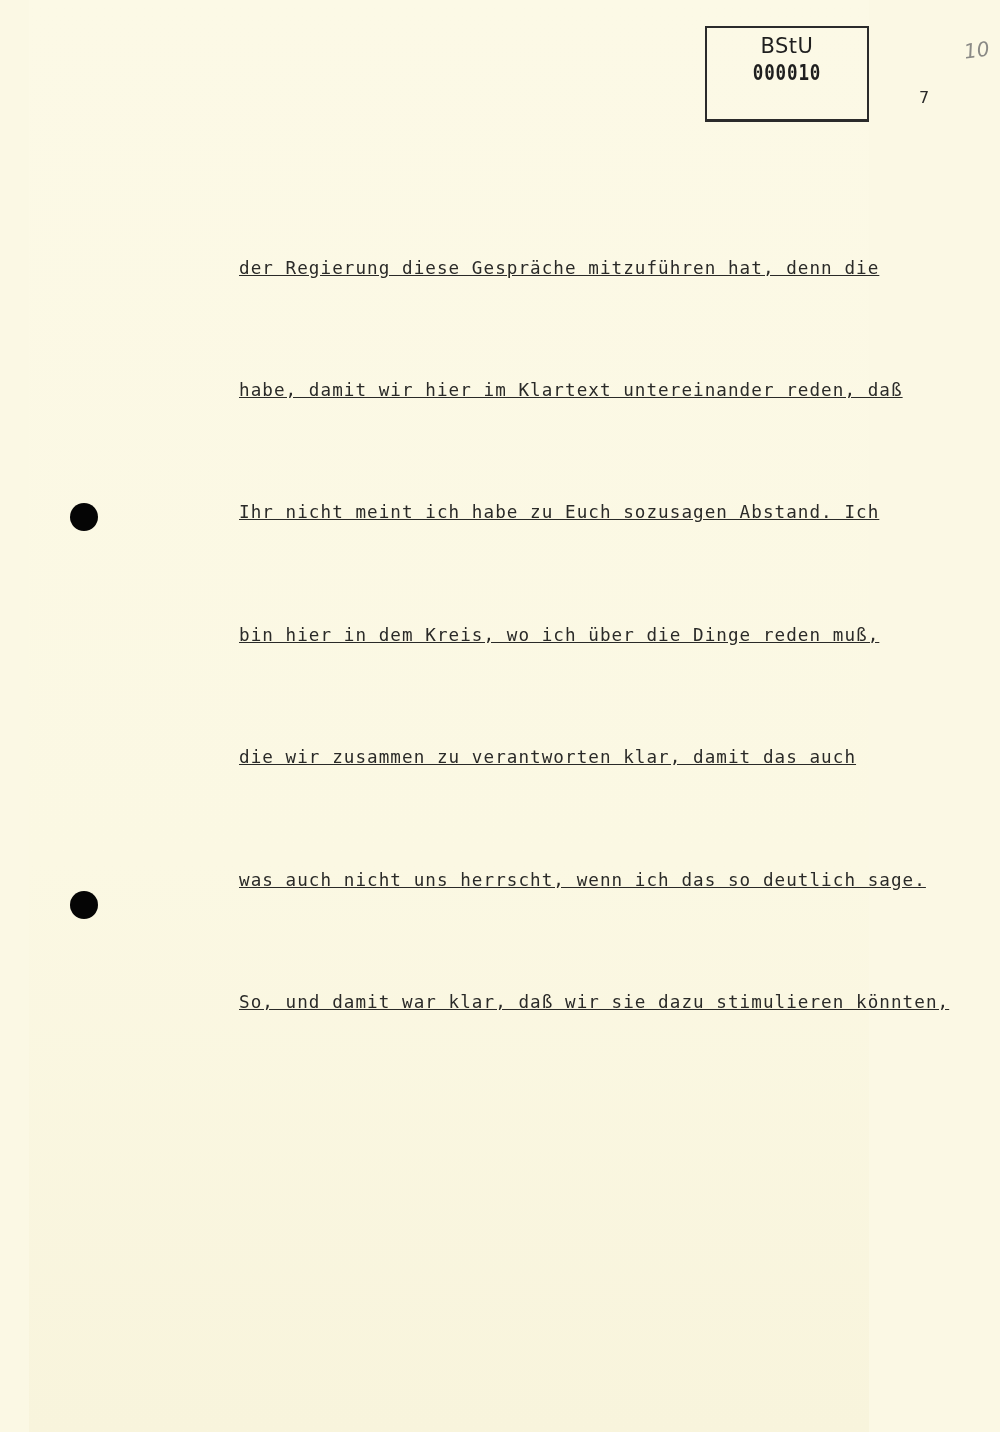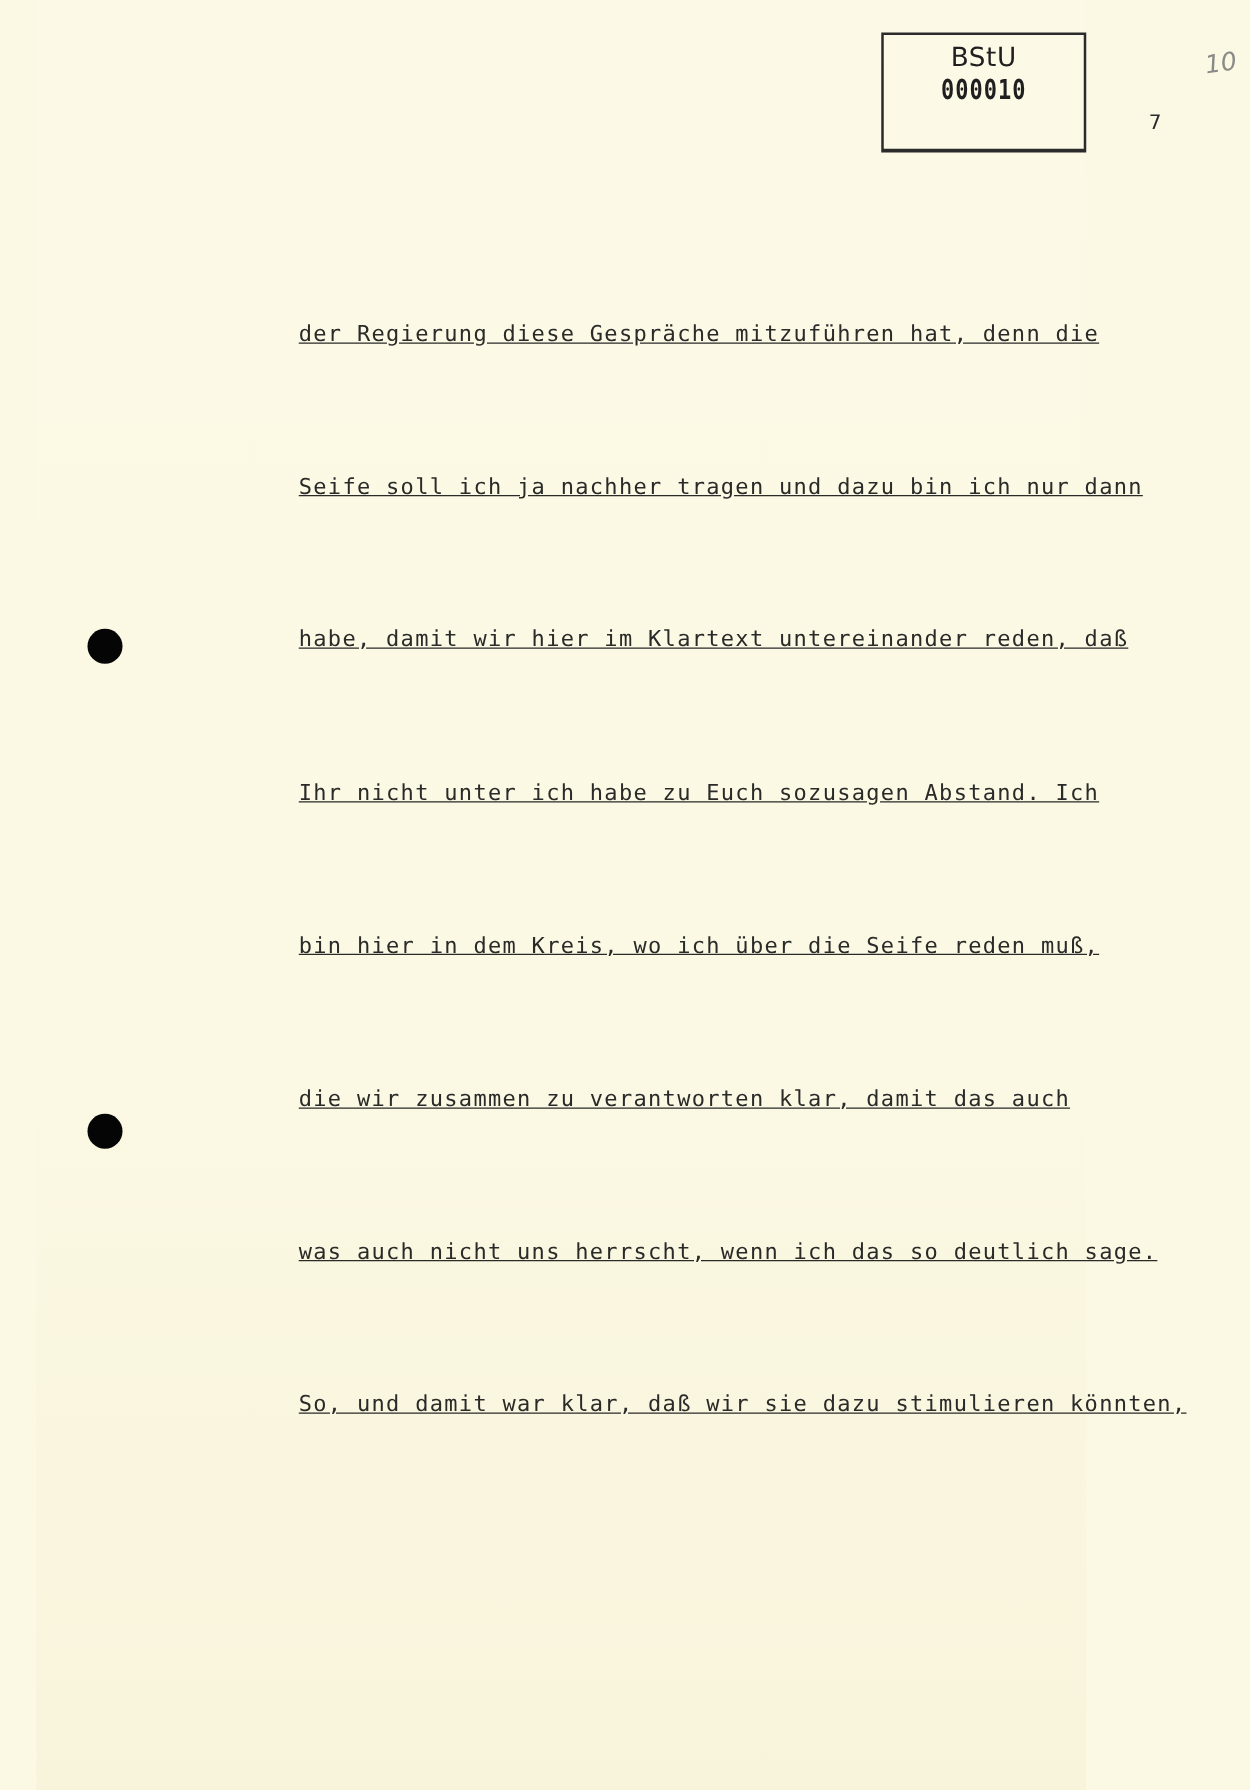--- a/index.html
+++ b/index.html
@@ -102,24 +102,23 @@
   </div>
 
   <div class="handwritten-number">10</div>
   <div class="page-number">7</div>
 
   <div class="punch-hole top"></div>
   <div class="punch-hole bottom"></div>
 
   <div class="body-text">
     <span class="line">der Regierung diese Gespräche mitzuführen hat, denn die</span>
-    <span class="line">Seife soll ich ja nachher tragen und dazu bin ich nur dann</span>
     <span class="line">habe, damit wir hier im Klartext untereinander reden, daß</span>
-    <span class="line">Ihr nicht unter ich habe zu Euch sozusagen Abstand. Ich</span>
-    <span class="line">bin hier in dem Kreis, wo ich über die Seife reden muß,</span>
+    <span class="line">Ihr nicht meint ich habe zu Euch sozusagen Abstand. Ich</span>
+    <span class="line">bin hier in dem Kreis, wo ich über die Dinge reden muß,</span>
     <span class="line">die wir zusammen zu verantworten klar, damit das auch</span>
     <span class="line">was auch nicht uns herrscht, wenn ich das so deutlich sage.</span>
     <span class="line">So, und damit war klar, daß wir sie dazu stimulieren könnten,</span>
     
     
     
     
     
     
     

